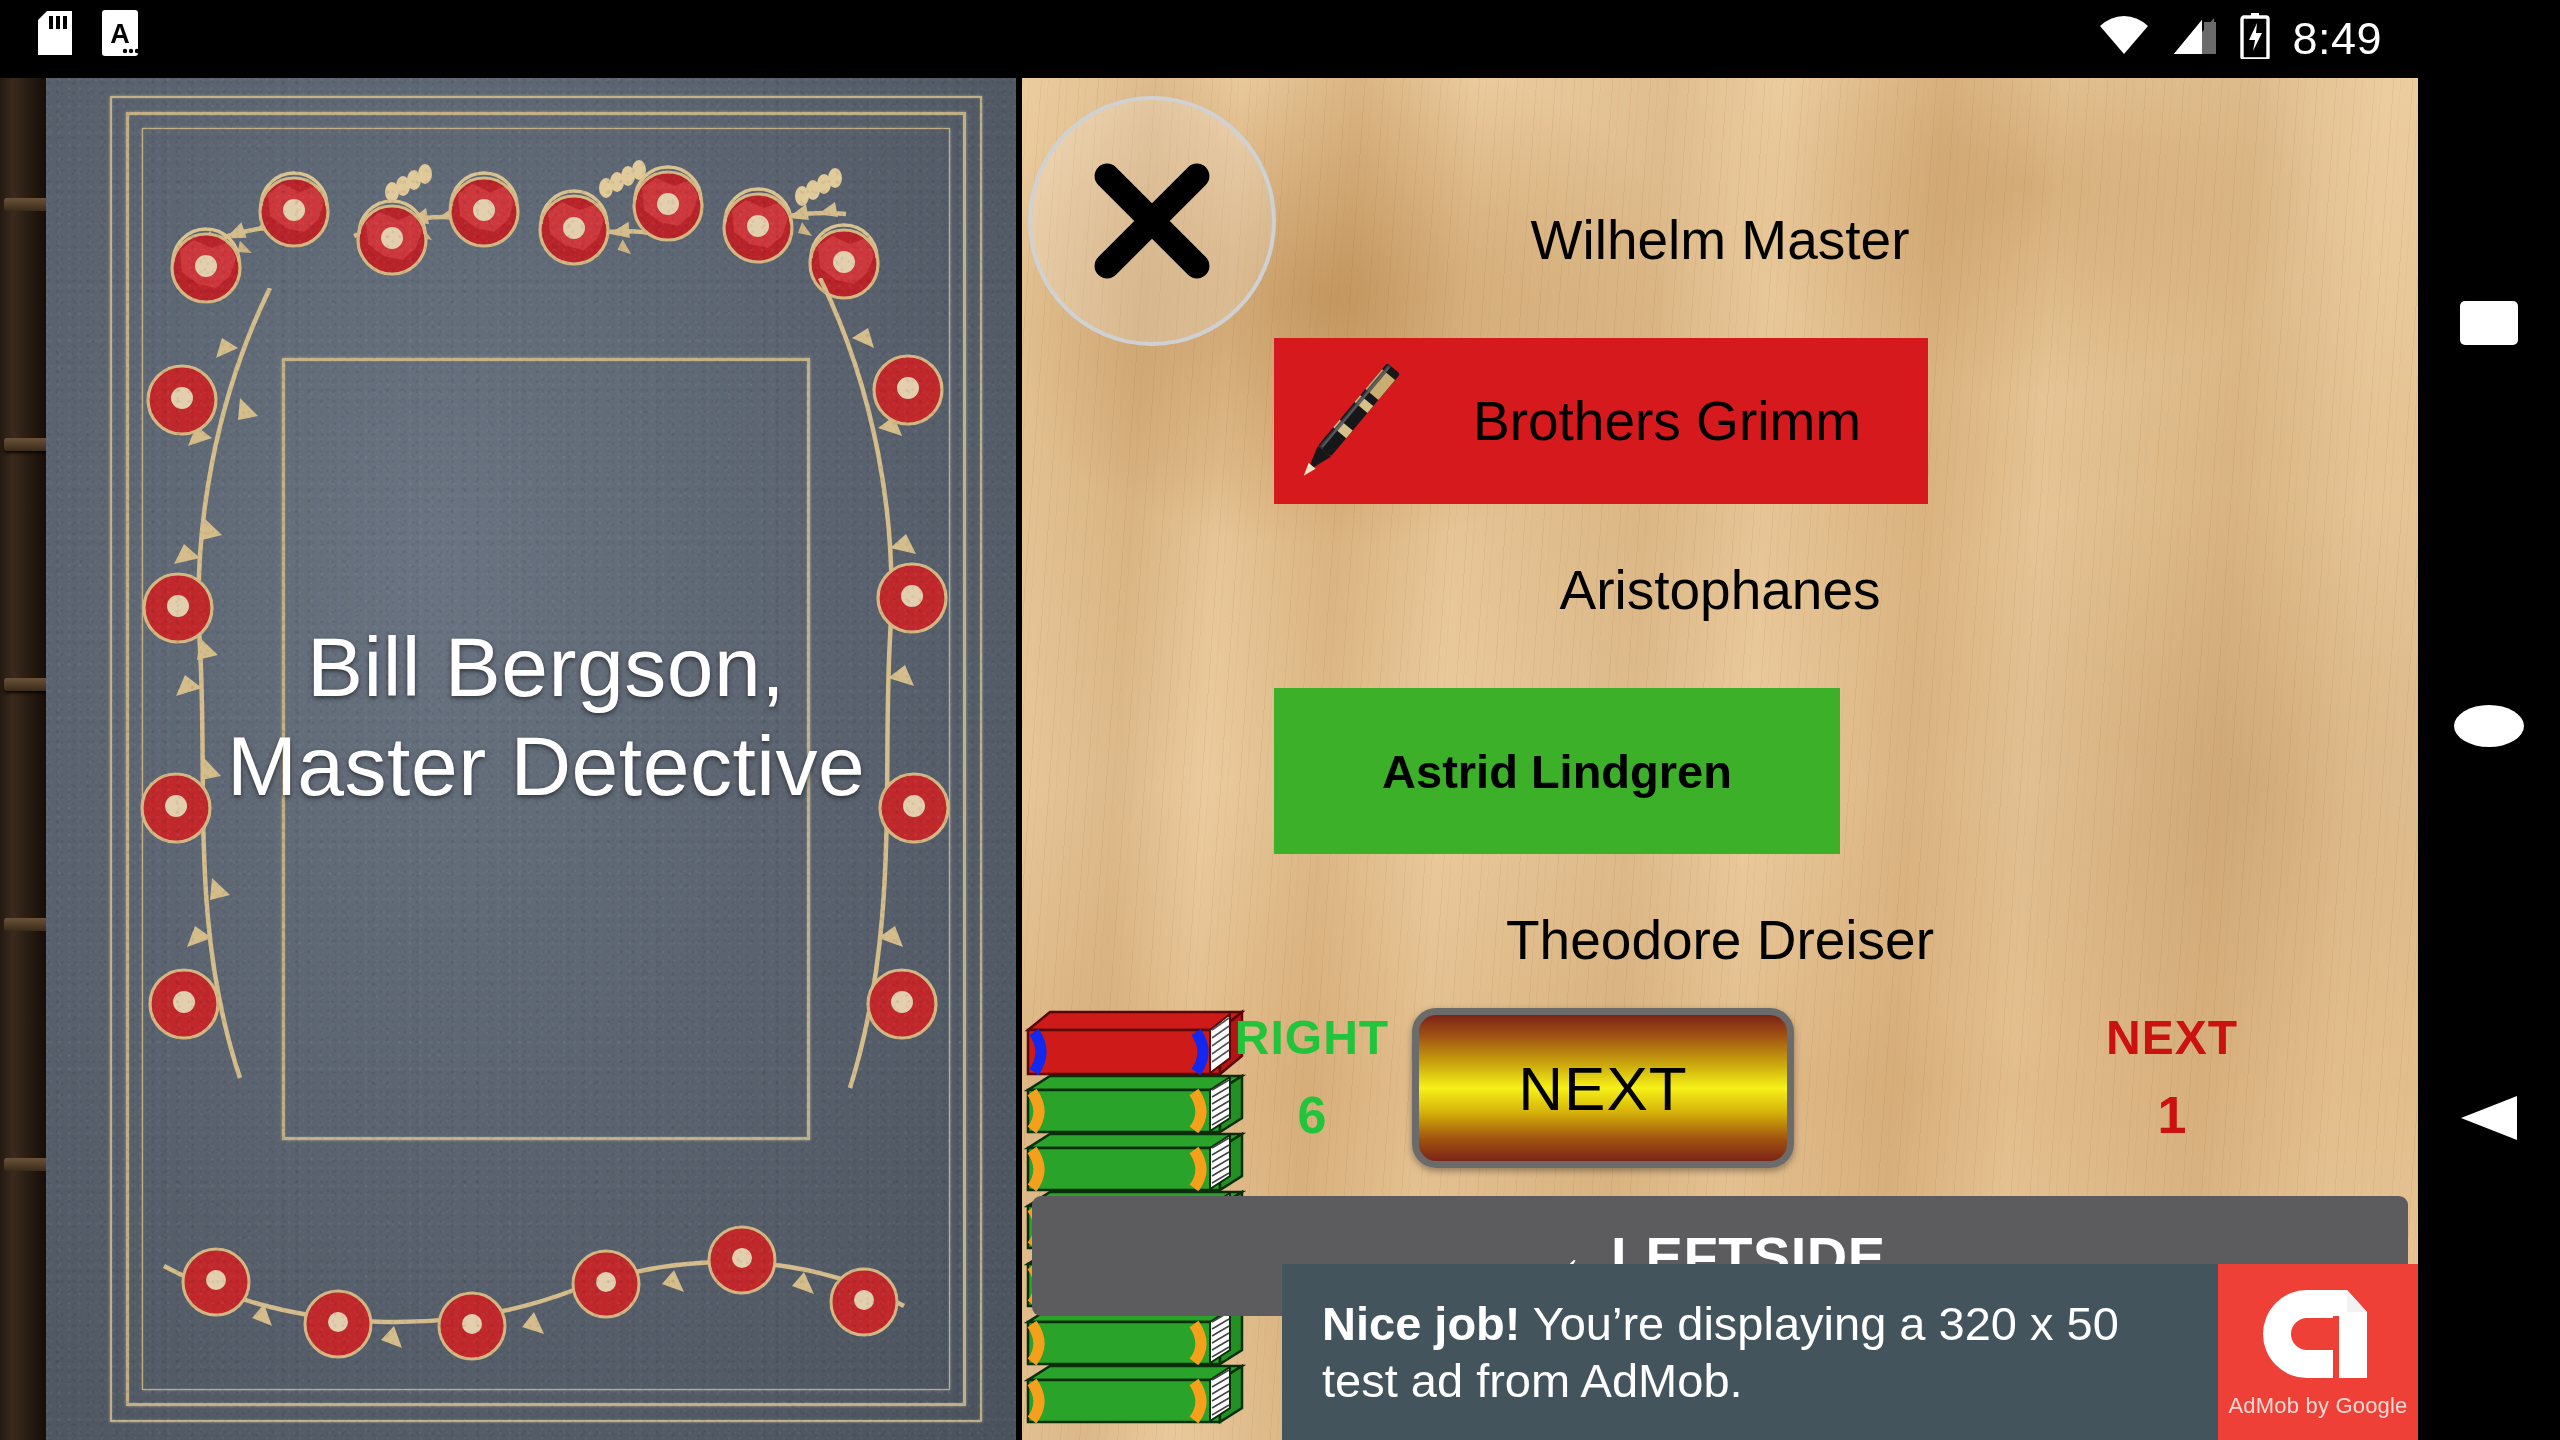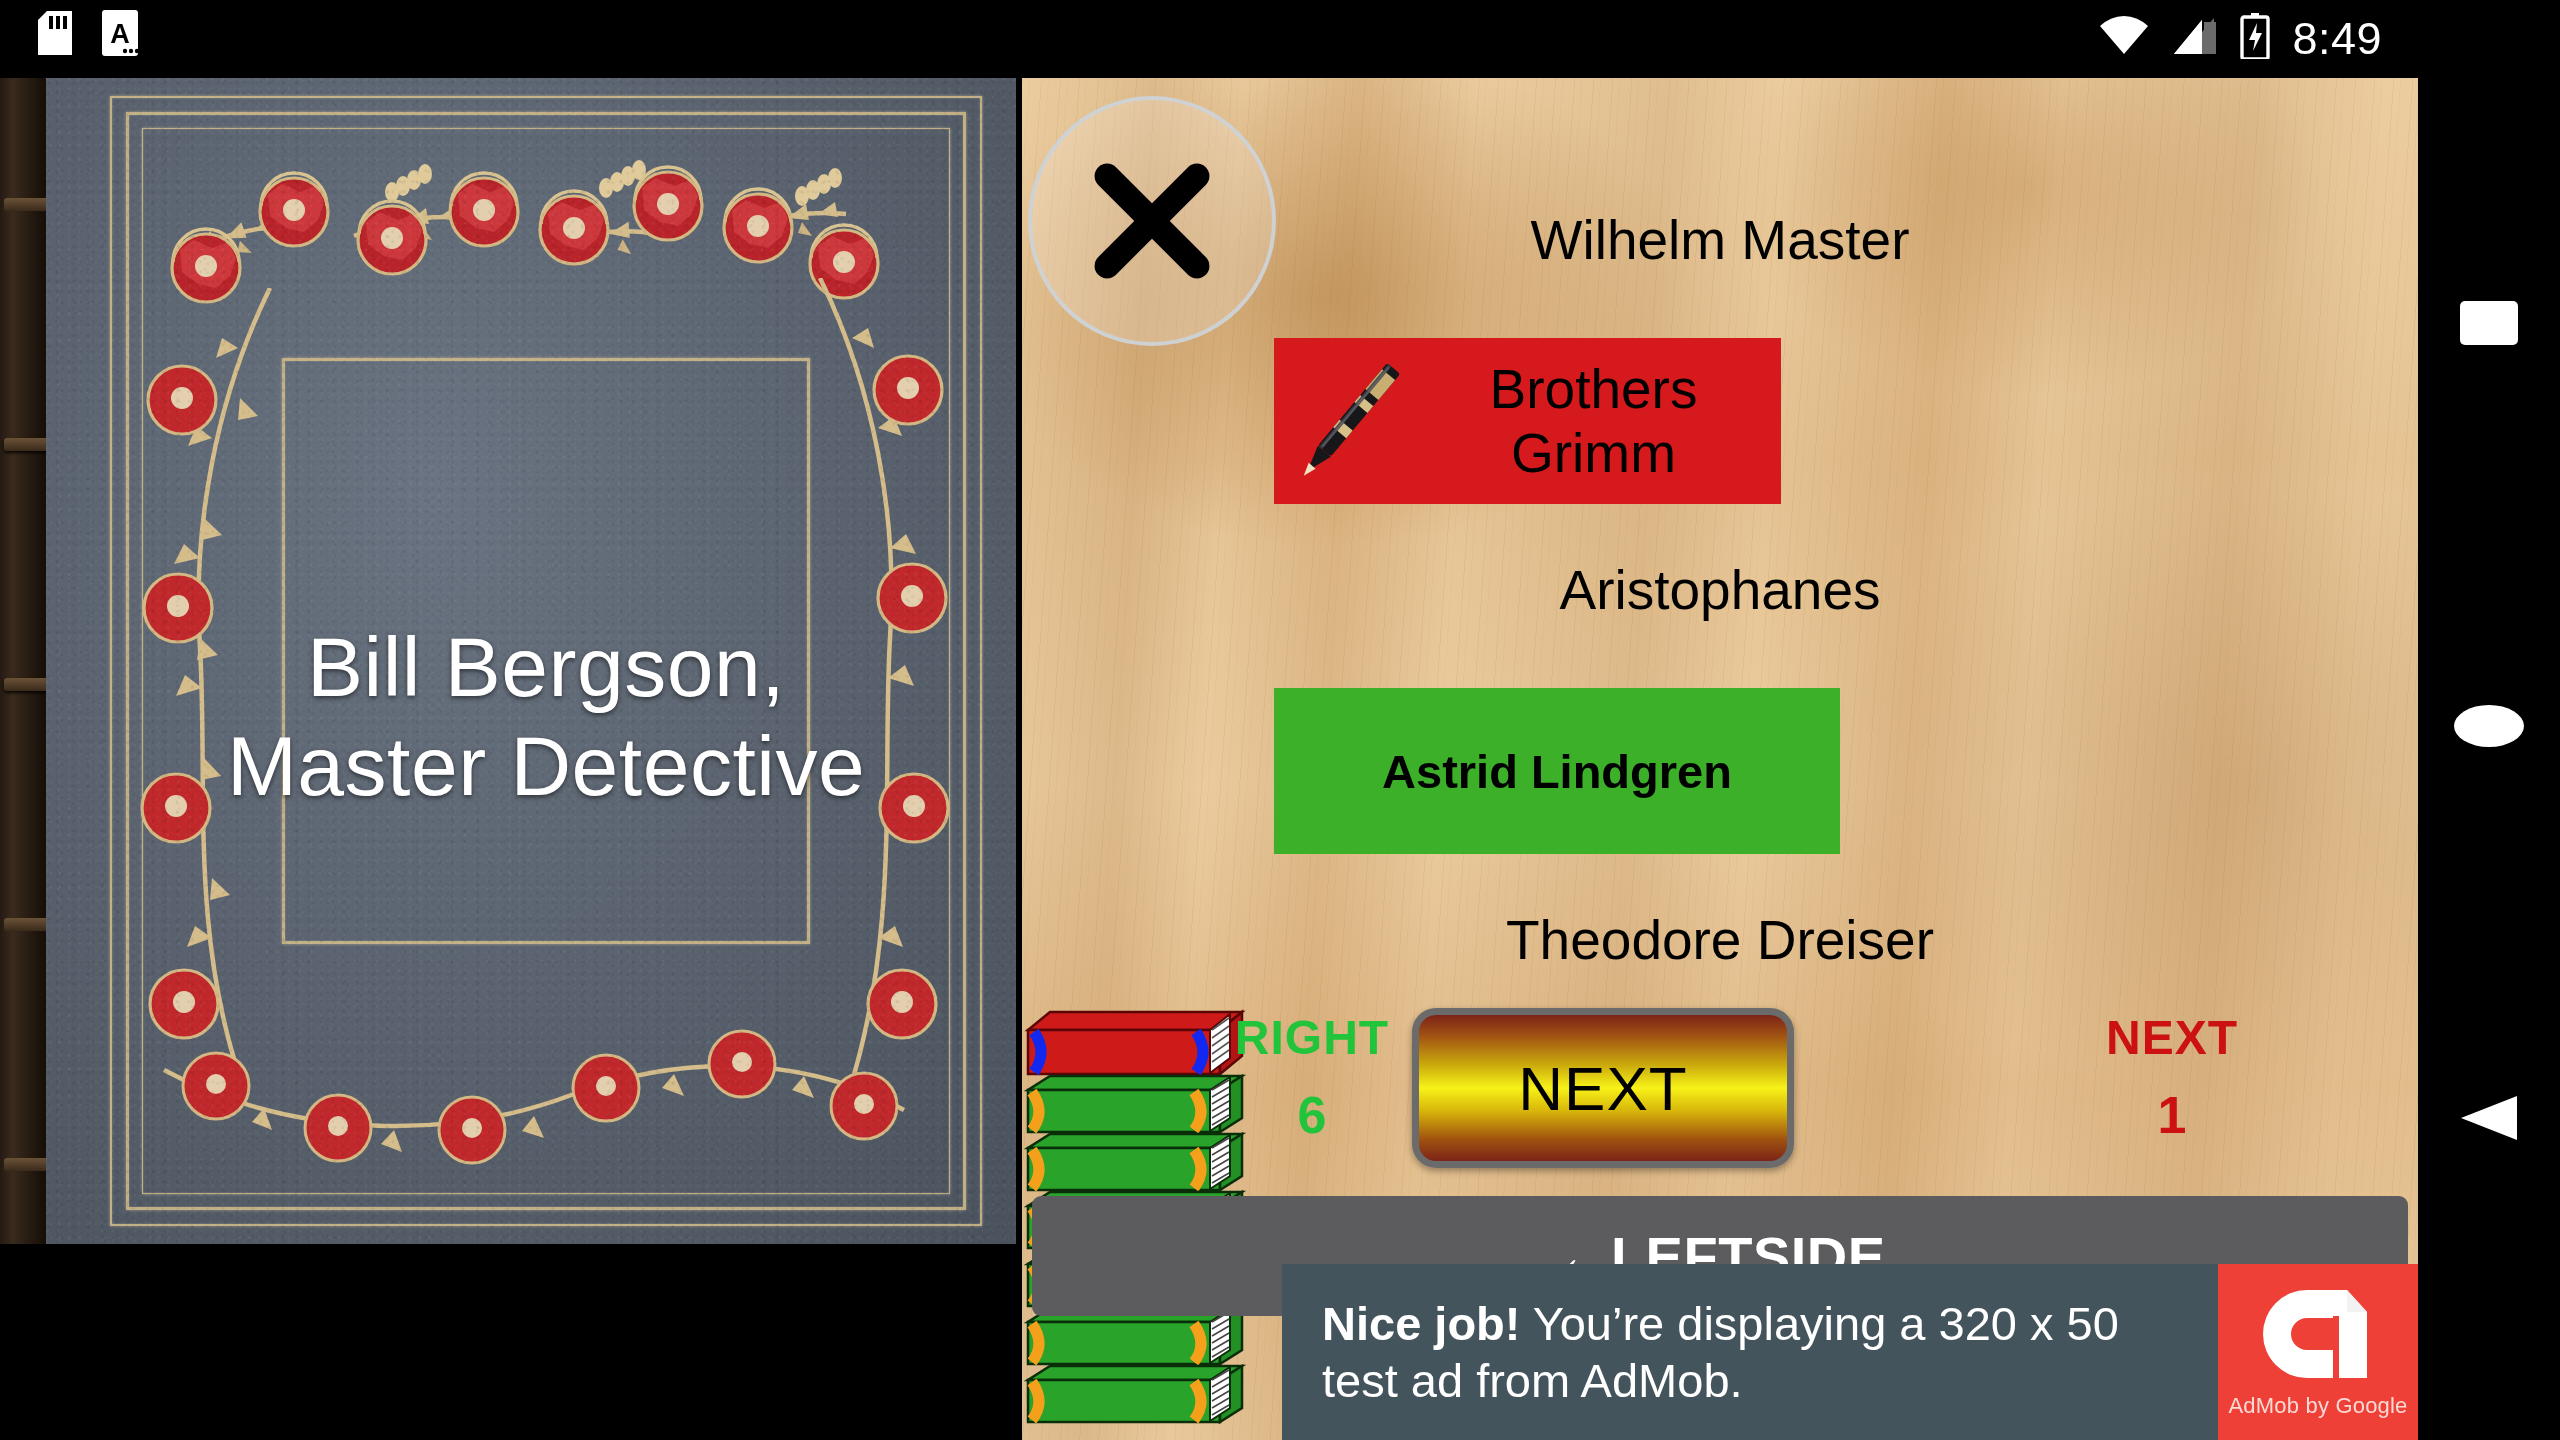--- a/index.html
+++ b/index.html
@@ -17,21 +17,21 @@
   #statusbar {
     position:absolute; left:0; top:0; width:2560px; height:76px;
     background:#000; z-index:40;
   }
   .sb-left { position:absolute; left:38px; top:10px; display:flex; align-items:center; gap:30px; }
   .sb-right { position:absolute; right:178px; top:0; height:76px; display:flex; align-items:center; gap:22px; }
   .sb-time { color:#fff; font-size:45px; letter-spacing:0.5px; line-height:1; }
 
   
   #bookpanel {
-    position:absolute; left:0; top:78px; width:1016px; height:1166px;
+    position:absolute; left:0; top:78px; width:1016px; height:1362px;
     background:#0ea5e9; overflow:hidden;
   }
   
   .spine {
     position:absolute; left:0; top:0; width:58px; height:100%;
     background:
       linear-gradient(90deg,#241a12 0%,#3a2a1c 22%,#2a1e14 45%,#191109 72%,#0c0805 100%);
   }
   .spine::before, .spine::after {
     content:""; position:absolute; left:4px; width:46px; height:13px;
@@ -120,21 +120,21 @@
 
   
   .ans-plain {
     width:1396px; text-align:center; color:#000;
     font-size:55px; font-weight:400;
   }
   .ans-btn {
     display:flex; align-items:center; cursor:pointer;
   }
   #ansRed {
-    left:252px; top:260px; width:507px; height:166px;
+    left:252px; top:260px; width:654px; height:166px;
     background:#d5191c;
   }
   #ansRed .pen { width:150px; height:166px; flex:0 0 150px; }
   #ansRed .lbl { flex:1; text-align:center; color:#000; font-size:55px; padding-right:18px; }
   #ansGreen {
     left:252px; top:610px; width:566px; height:166px;
     background:#3cb028;
   }
   #ansGreen .lbl { width:100%; text-align:center; color:#000; font-size:47px; font-weight:bold; }
 

